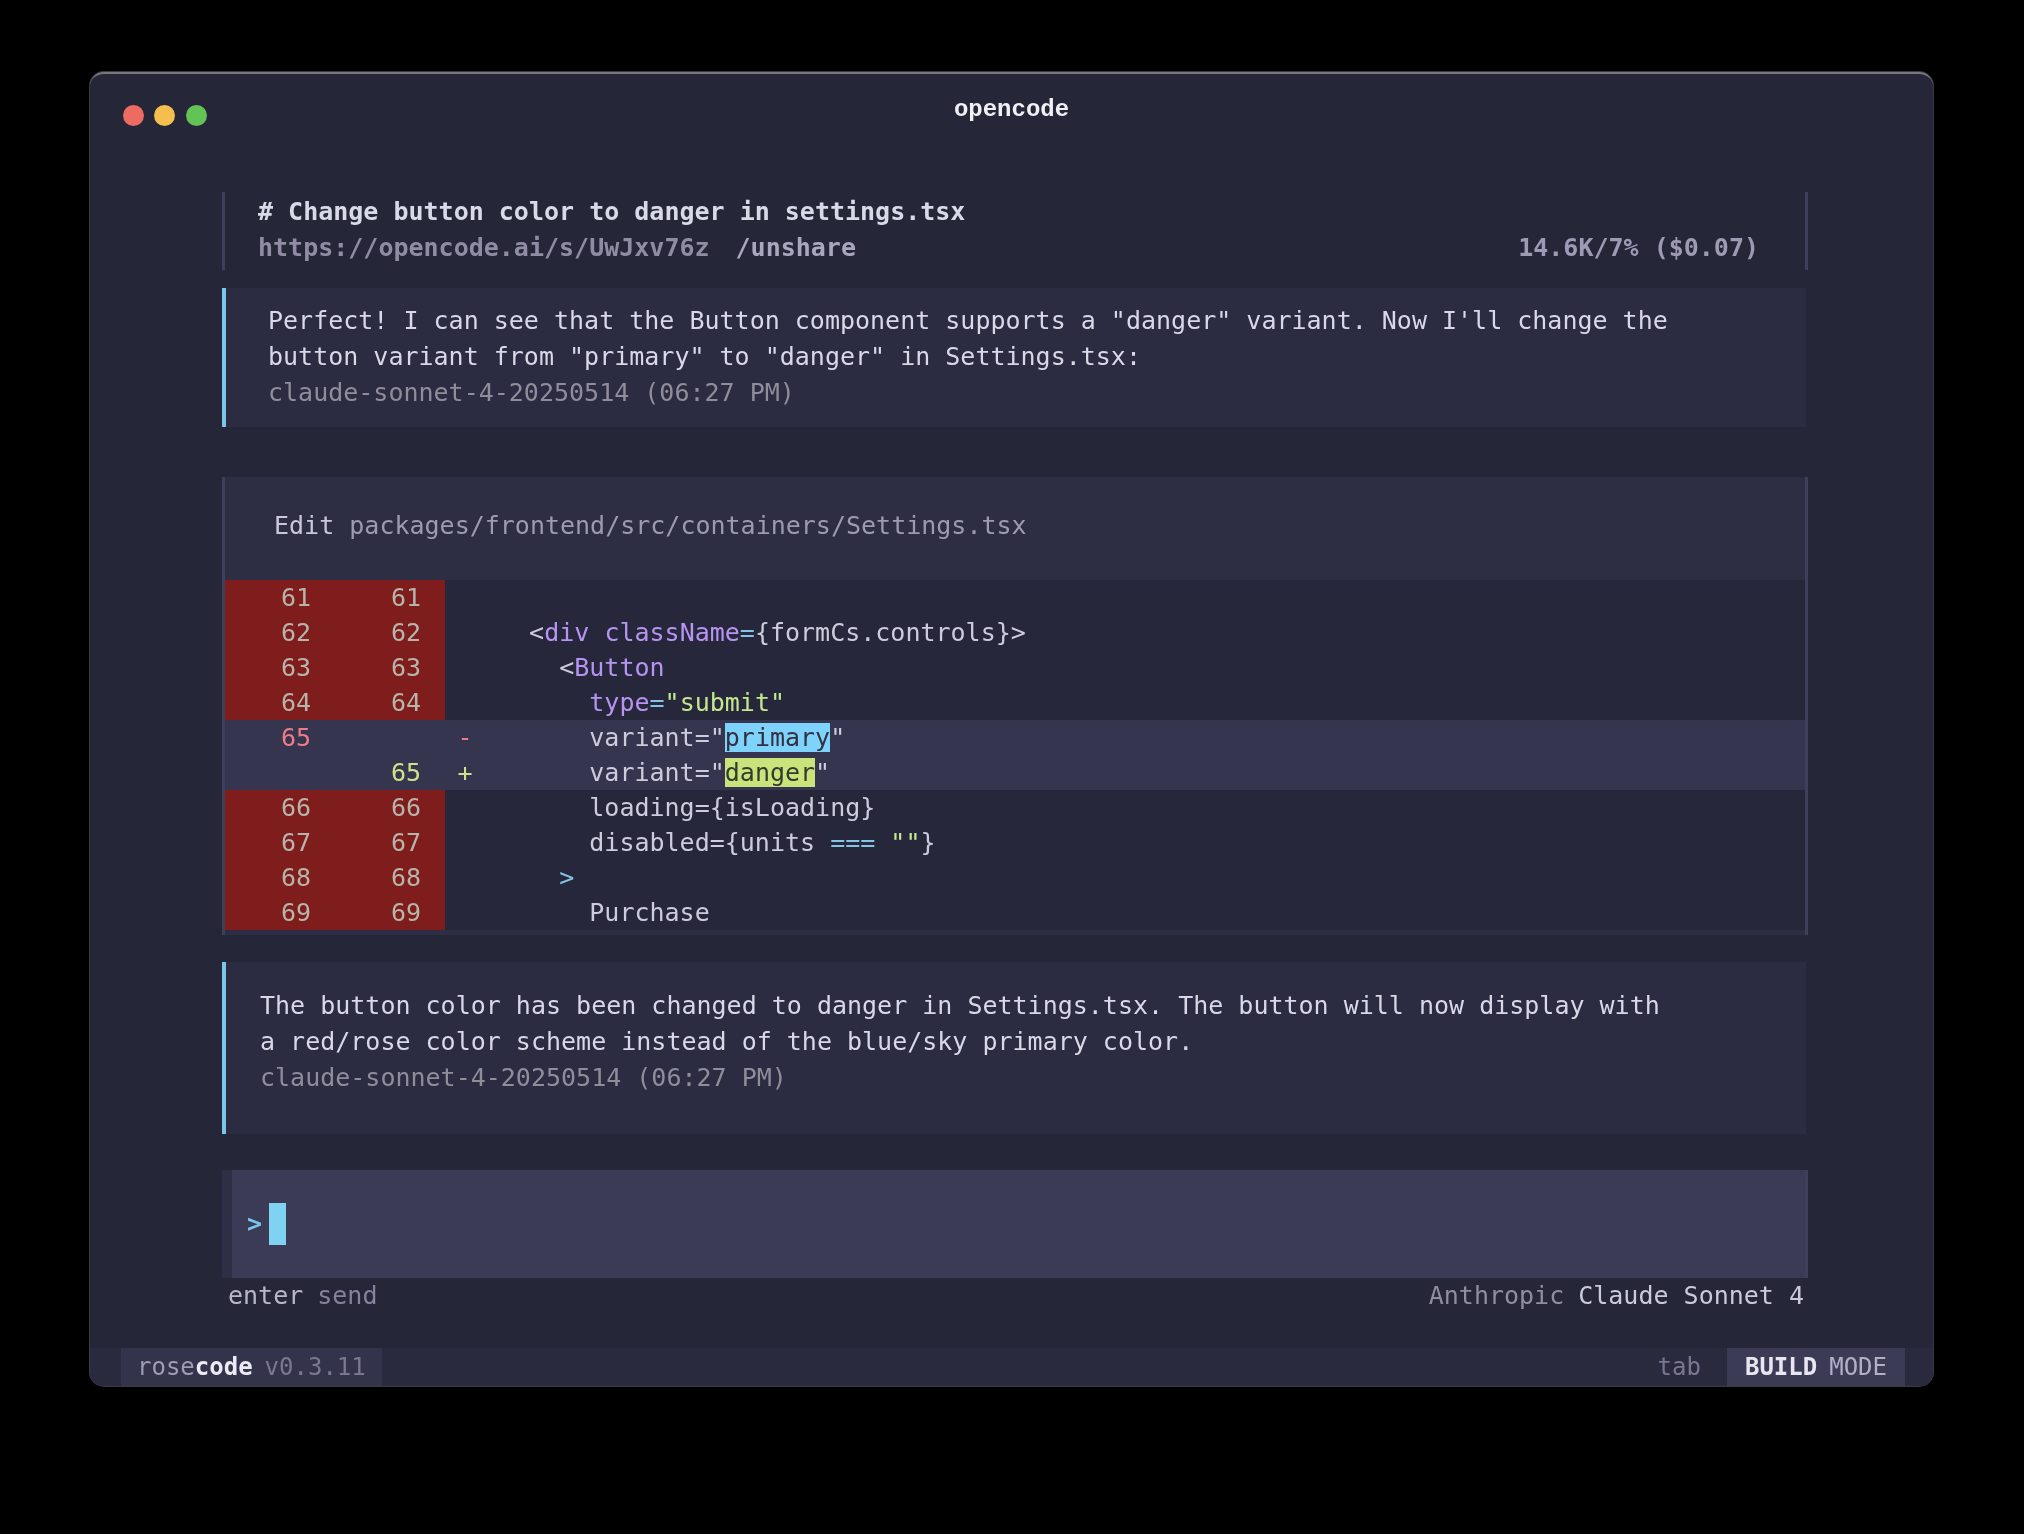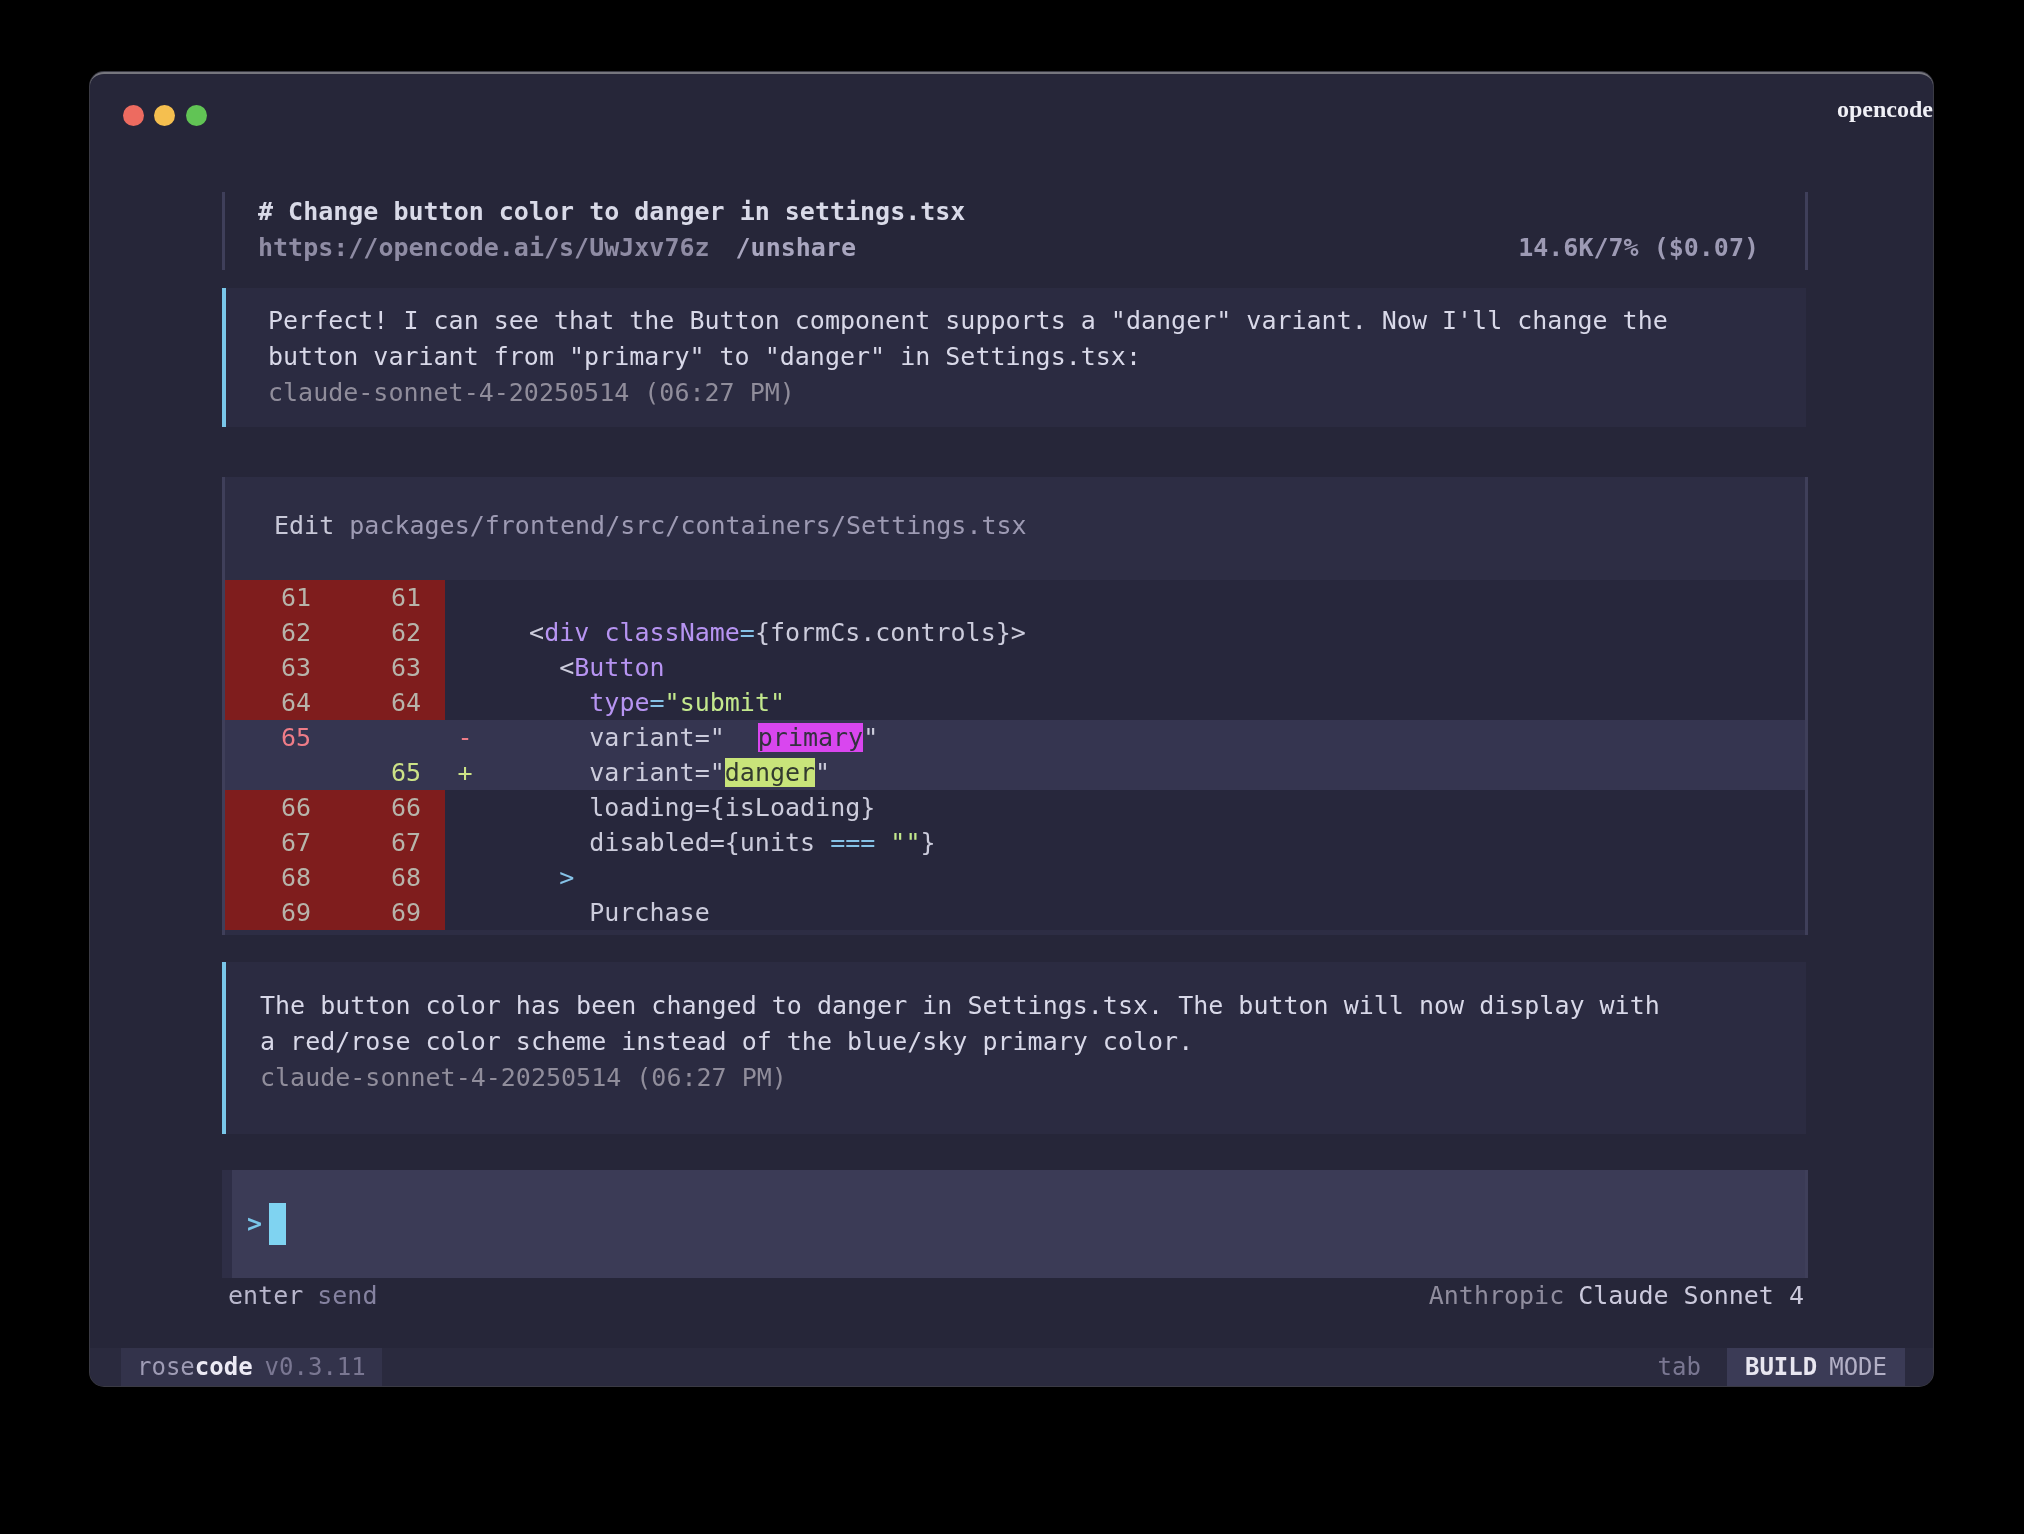--- a/index.html
+++ b/index.html
@@ -12,22 +12,22 @@
     box-sizing:border-box;
     font-family:"DejaVu Sans Mono","Liberation Mono",monospace;
     font-size:25px;color:#ccccdc;
   }
   
   .titlebar{position:absolute;top:0;left:0;width:100%;height:60px;}
   .light{position:absolute;top:31px;width:21px;height:21px;border-radius:50%;}
   .light.red{left:33px;background:#ed6b60;}
   .light.yellow{left:64px;background:#f5bf4f;}
   .light.green{left:96px;background:#61c455;}
-  .win-title{position:absolute;top:22px;left:0;width:100%;text-align:right;
-    font-family:Liberation Serif, serif;font-weight:bold;
+  .win-title{position:absolute;top:22px;left:0;width:100%;text-align:center;
+    font-family:Liberation Mono, monospace;font-weight:bold;
     font-size:24px;color:#f0f0f6;}
   
   .share-header{position:absolute;left:132px;top:118px;width:1586px;height:78px;
     border-left:3px solid #3f3f5a;border-right:3px solid #3f3f5a;box-sizing:border-box;
     padding:2px 0 0 33px;line-height:36px;}
   .share-title{font-weight:bold;color:#d9dae8;}
   .share-line2{position:relative;font-weight:bold;}
   .share-url{color:#8f8ca4;}
   .share-unshare{color:#a9a6bf;margin-left:26px;}
   .share-tokens{position:absolute;right:46px;top:0;color:#9d9ab4;}
@@ -55,21 +55,21 @@
   .diff-row.del .gut,.diff-row.add .gut{background:#353550;color:#353550;}
   .diff-row.del .gut.gut-old{color:#ee7c87;}
   .diff-row.add .gut.gut-new{color:#cde387;}
   .diff-row.del .sign{color:#ee7c87;}
   .diff-row.add .sign{color:#cde387;}
   .c-plain{color:#ccccdc;}
   .c-tag{color:#b794f2;}
   .c-attr{color:#b794f2;}
   .c-op{color:#86c3e8;}
   .c-string{color:#c3e88d;}
-  .c-del-word{background:#d946ef;color:#33313f;margin-left:33px;}
+  .c-del-word{background:#7dd3fc;color:#33313f;}
   .c-add-word{background:#c8e47a;color:#333b2f;}
   
   .input-box{position:absolute;left:132px;top:1096px;width:1586px;height:108px;
     background:#3b3b56;border-left:10px solid #2e2e46;border-right:3px solid #3f3f5a;
     box-sizing:border-box;}
   .prompt-symbol{position:absolute;left:15px;top:36px;line-height:36px;color:#79c6e9;font-weight:bold;}
   .cursor{position:absolute;left:37px;top:33px;width:17px;height:42px;background:#7fd3f1;}
   
   .hints{position:absolute;left:138px;top:1204px;width:1578px;height:36px;line-height:36px;}
   .hint-enter{color:#b9b7cc;}

